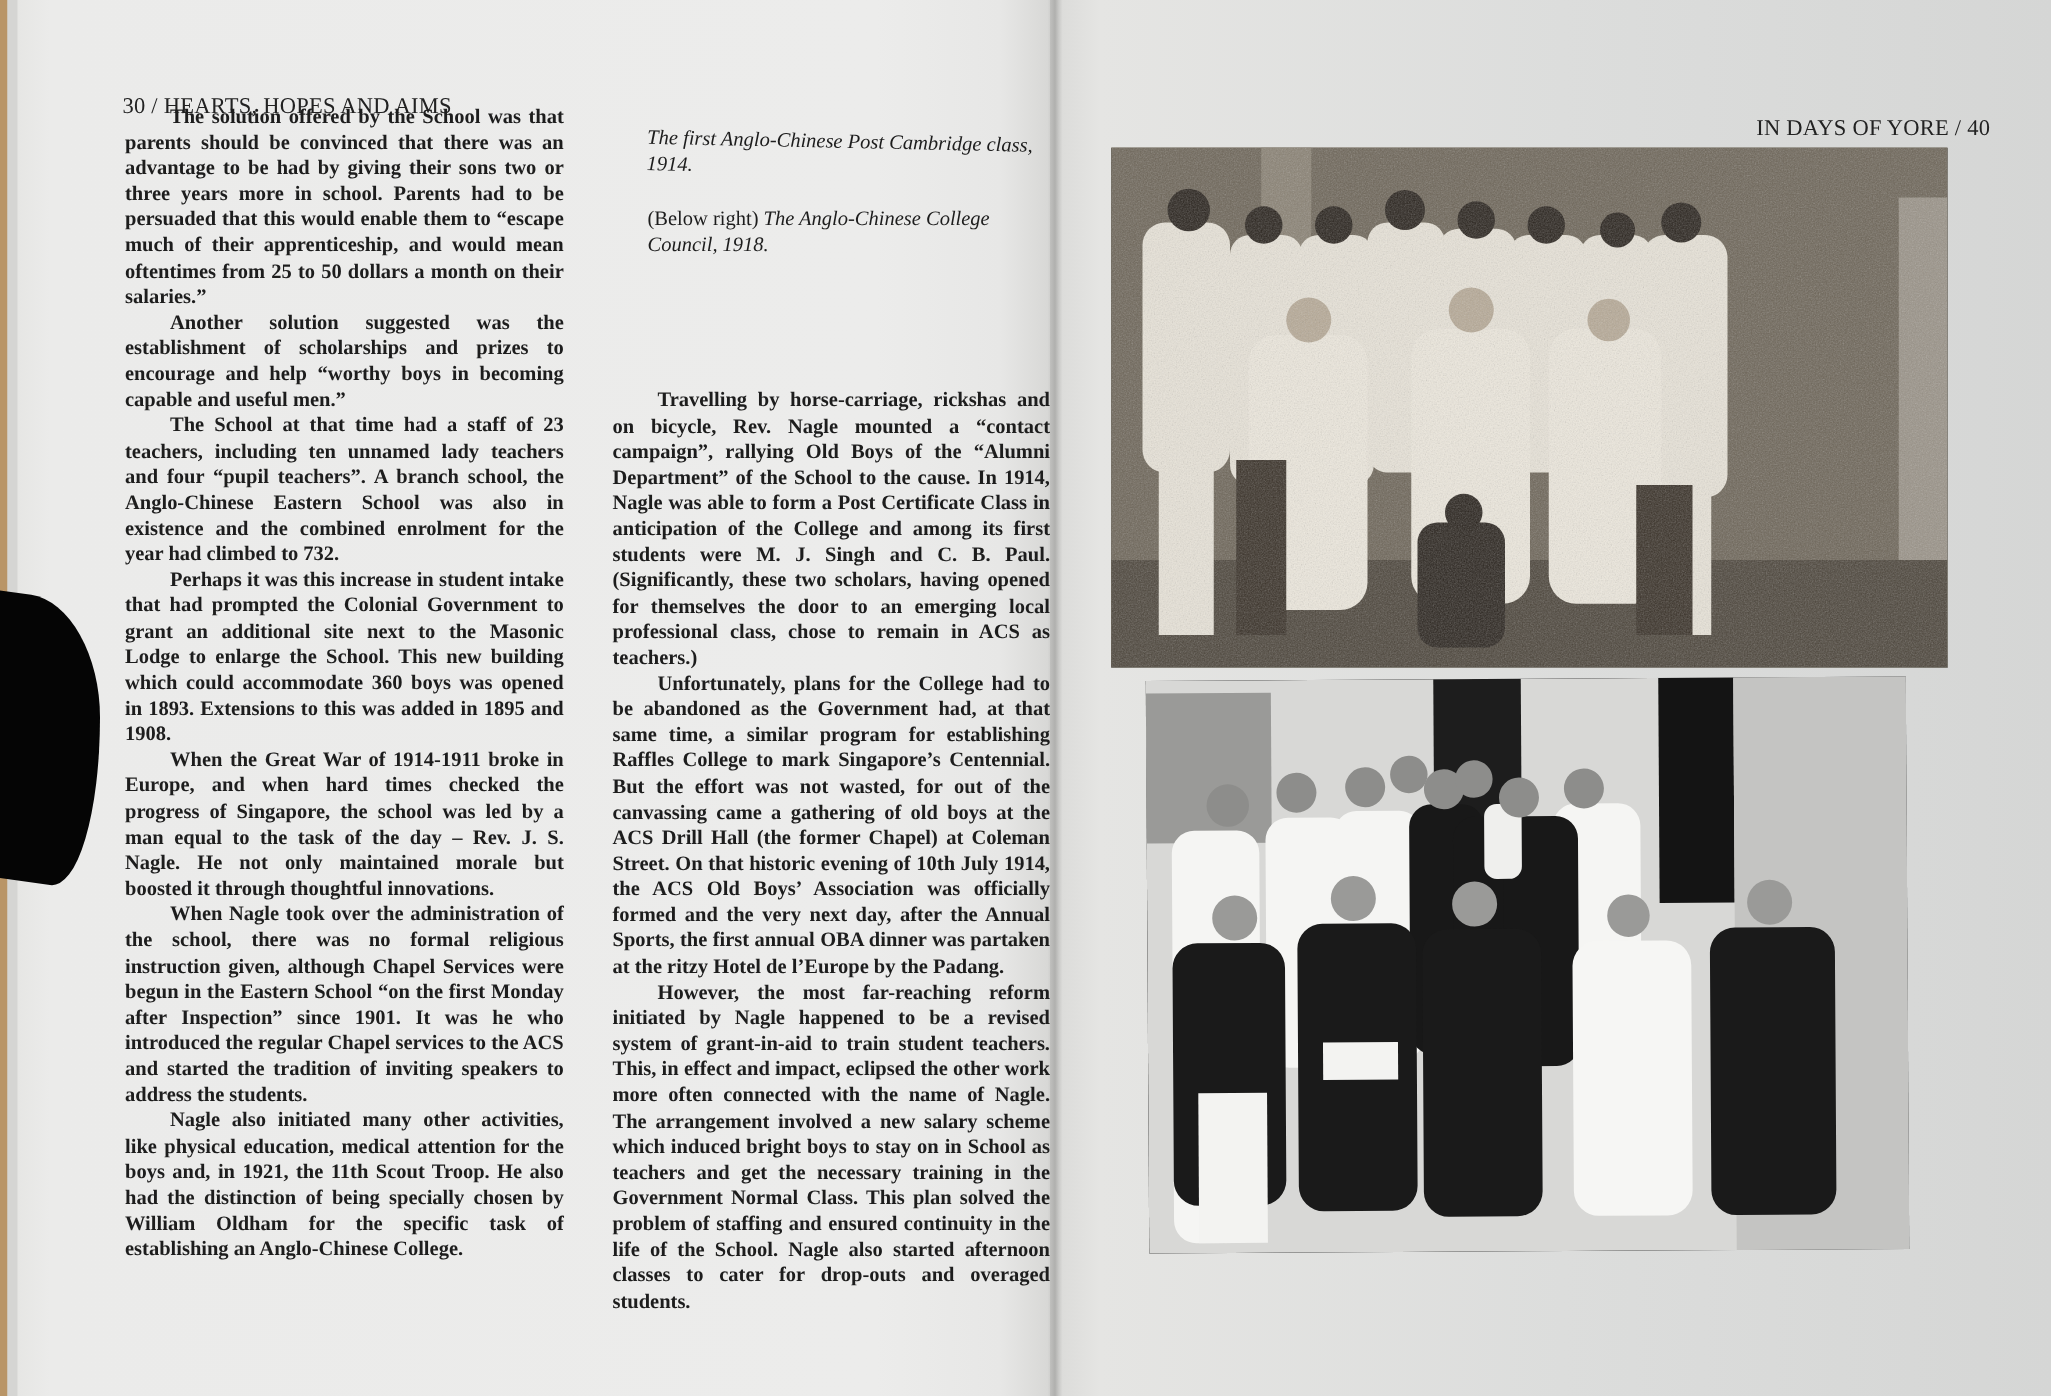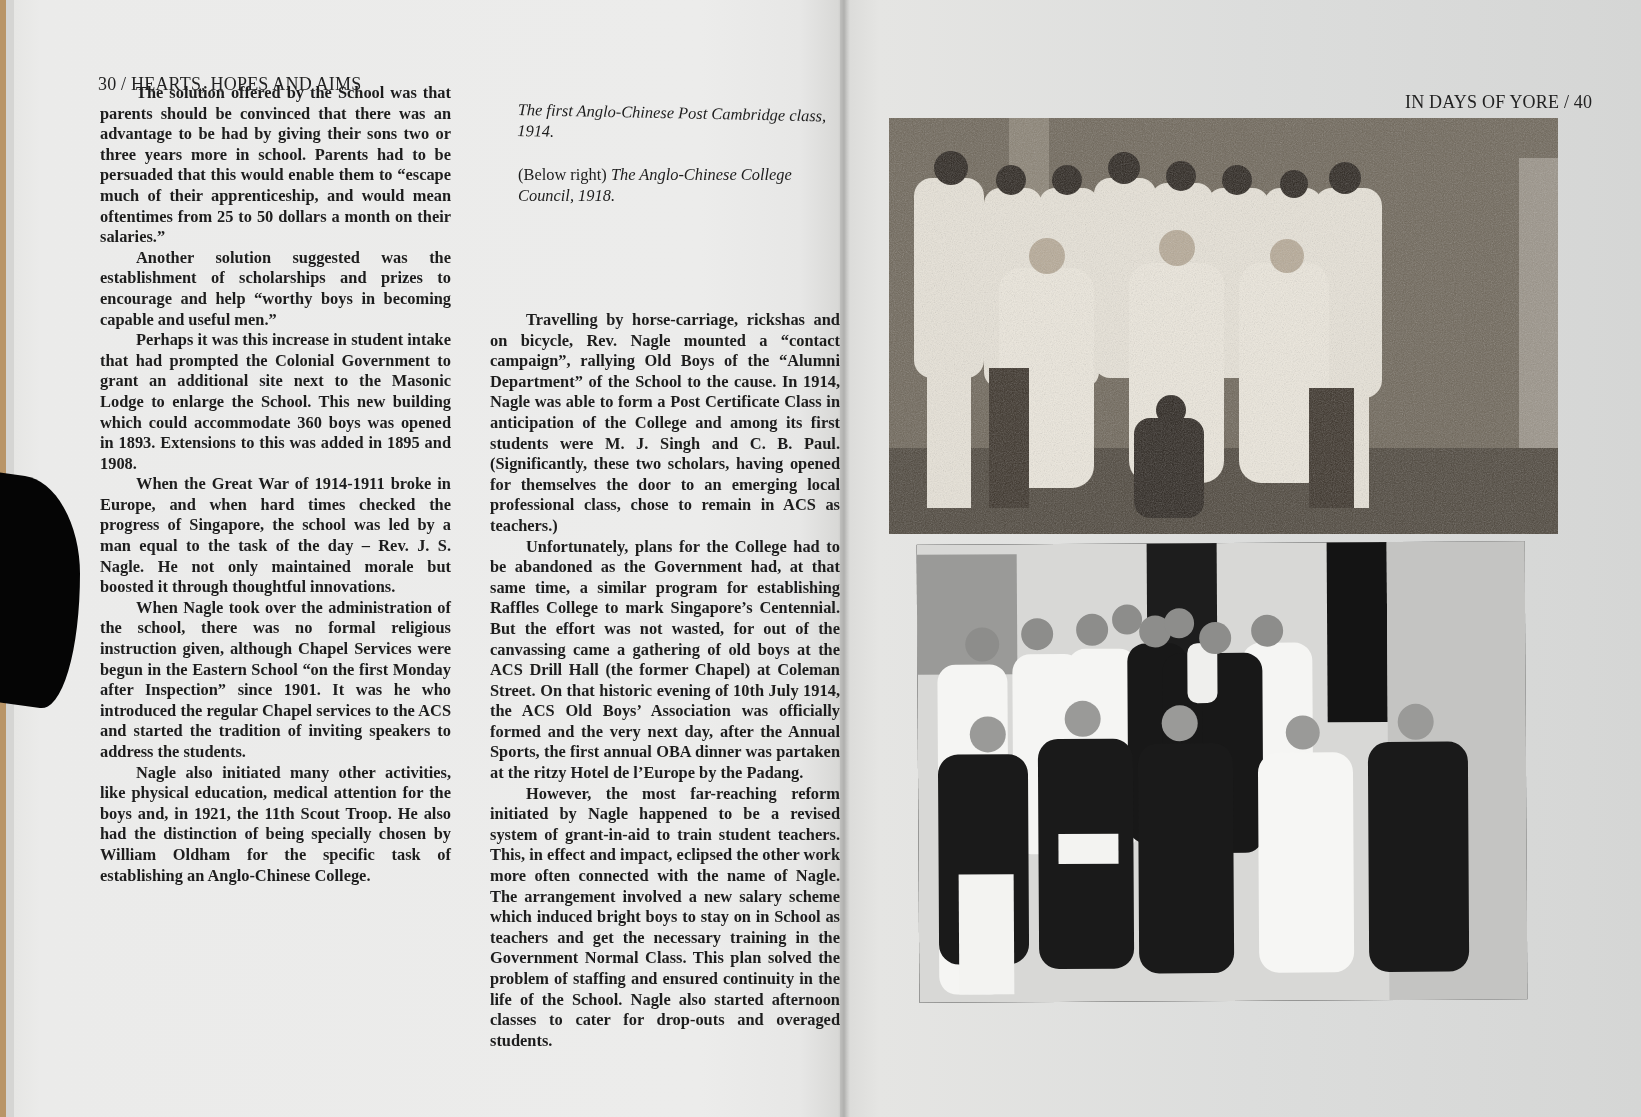--- a/index.html
+++ b/index.html
@@ -74,20 +74,21 @@
 
   <div class="page-left">
     <div class="left-edge"></div>
     <div class="left-edge-inner"></div>
 
     <div class="running-head rh-left">30 / HEARTS, HOPES AND AIMS</div>
 
     <div class="col col-1">
       <p>The solution offered by the School was that parents should be convinced that there was an advantage to be had by giving their sons two or three years more in school. Parents had to be persuaded that this would enable them to “escape much of their apprenticeship, and would mean oftentimes from 25 to 50 dollars a month on their salaries.”</p>
       <p>Another solution suggested was the establishment of scholarships and prizes to encourage and help “worthy boys in becom­ing capable and useful men.”</p>
+      <p>The School at that time had a staff of 23 teachers, including ten unnamed lady teachers and four “pupil teachers”. A branch school, the Anglo-Chinese Eastern School was also in existence and the combined enrolment for the year had climbed to 732.</p>
       <p>Perhaps it was this increase in student intake that had prompted the Colonial Gov­ernment to grant an additional site next to the Masonic Lodge to enlarge the School. This new building which could accommodate 360 boys was opened in 1893. Extensions to this was added in 1895 and 1908.</p>
       <p>When the Great War of 1914-1911 broke in Europe, and when hard times checked the progress of Singapore, the school was led by a man equal to the task of the day – Rev. J. S. Nagle. He not only maintained morale but boosted it through thoughtful innovations.</p>
       <p>When Nagle took over the administra­tion of the school, there was no formal religious instruction given, although Chapel Services were begun in the Eastern School “on the first Monday after Inspection” since 1901. It was he who introduced the regular Chapel services to the ACS and started the tradition of inviting speakers to address the students.</p>
       <p>Nagle also initiated many other activi­ties, like physical education, medical atten­tion for the boys and, in 1921, the 11th Scout Troop. He also had the distinction of being specially chosen by William Oldham for the specific task of establishing an Anglo-Chinese College.</p>
     </div>
 
     <div class="caption caption-1">The first Anglo-Chinese Post Cambridge class, 1914.</div>
     <div class="caption caption-2">
       <span>(Below right)</span>
       <span class="it">The Anglo-Chinese College Council, 1918.</span>

